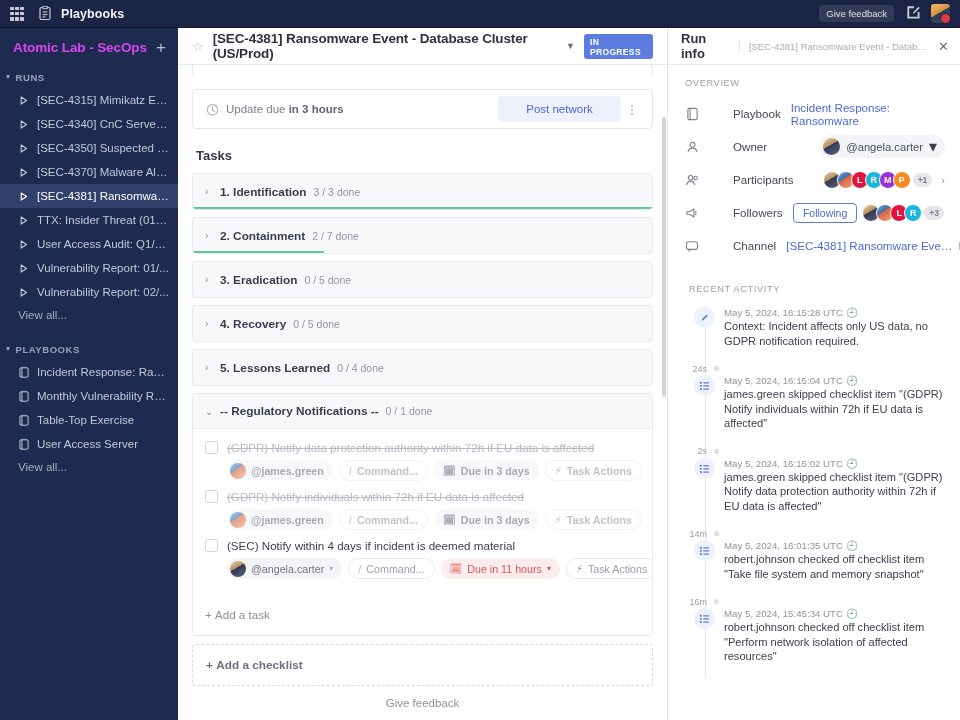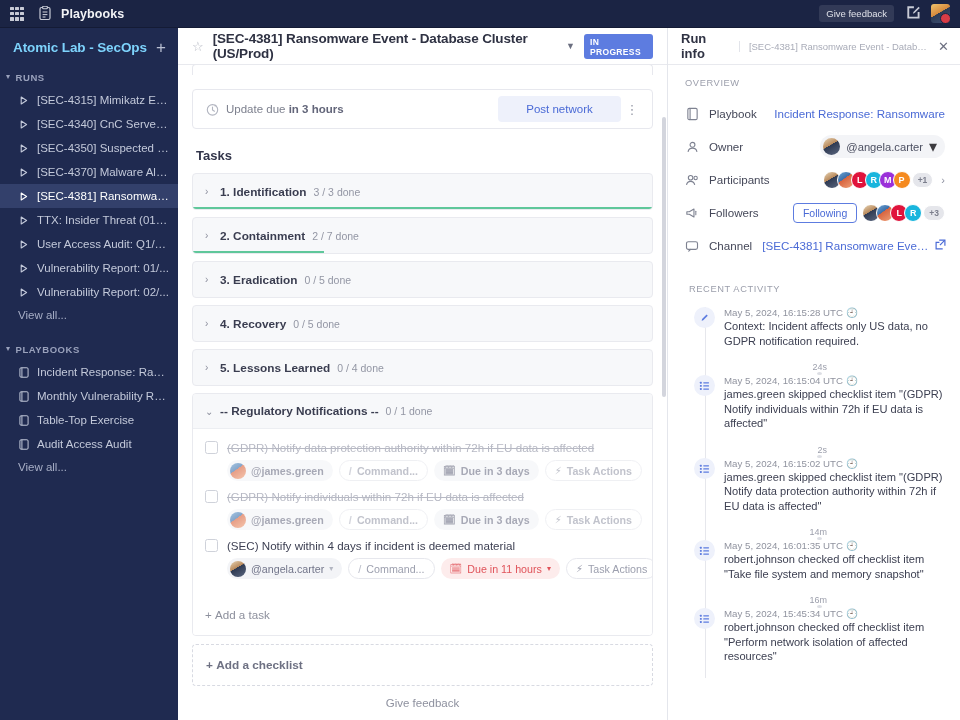--- a/index.html
+++ b/index.html
@@ -44,21 +44,21 @@
   .body-row { display: flex; flex: 1 1 auto; min-height: 0; }
 
   
   .sidebar {
     width: 178px; flex: 0 0 178px; background: #1f2a50; color: #c6cbdb;
     display: flex; flex-direction: column; padding-top: 0; overflow: hidden;
   }
   .team-row {
     display: flex; align-items: center; padding: 11px 12px 12px 13px;
   }
-  .team-name { font-size: 13.5px; font-weight: bold; color: #7dd3fc; letter-spacing: -.1px; }
+  .team-name { font-size: 13.5px; font-weight: bold; color: #d946ef; letter-spacing: -.1px; }
   .team-plus { margin-left: auto; font-size: 17px; color: #b9bfd2; line-height: 1; cursor: pointer; }
   .sb-section {
     display:flex; align-items:center; gap: 5px;
     font-size: 9.5px; letter-spacing: .55px; color: #9aa2bc; font-weight: bold;
     padding: 4px 12px 5px 6px;
   }
   .caret-dn { font-size: 8px; color:#9aa2bc; transform: translateY(-1px); }
   .sb-item {
     display: flex; align-items: center; gap: 8px;
     padding: 4px 8px 4px 18px; font-size: 11.5px; color: #c3c9da;
@@ -175,21 +175,21 @@
   .rhs-title { font-size: 13px; font-weight: bold; color: #2f3243; }
   .rhs-sub {
     font-size: 9.5px; color: #a9acb8; flex: 1 1 auto; overflow: hidden;
     white-space: nowrap; text-overflow: ellipsis; border-left: 1px solid #e2e4ea; padding-left: 9px;
   }
   .rhs-close { color: #6d7081; font-size: 13px; cursor: pointer; }
   .rhs-body { flex: 1 1 auto; overflow: hidden; padding: 13px 13px 0 13px; }
   .sec-label { font-size: 9.3px; letter-spacing: .6px; color: #9b9eab; padding: 0 0 9px 4px; }
   .ov-row { display: flex; align-items: center; min-height: 33px; gap: 10px; padding: 0 2px 0 4px; }
   .ov-ic { width: 14px; flex: 0 0 14px; display: flex; justify-content: center; color: #7e8291; }
-  .ov-lbl { font-size: 11.6px; color: #454859; }
+  .ov-lbl { font-size: 11.6px; color: #454859; margin-left: 24px; }
   .ov-val { margin-left: auto; display: flex; align-items: center; gap: 5px; }
   .link { color: #4a6ad6; font-size: 11.6px; cursor: pointer; }
   .link-trunc { max-width: 168px; overflow: hidden; text-overflow: ellipsis; white-space: nowrap; }
   .owner-pill {
     display: flex; align-items: center; gap: 6px; background: #f3f4f7;
     border-radius: 12px; padding: 2px 8px 2px 3px; cursor: pointer;
   }
   .owner-pill .nm { font-size: 11.2px; color: #4c4f61; }
   .av { width: 17px; height: 17px; border-radius: 50%; flex:0 0 17px; display:flex;
         align-items:center; justify-content:center; color:#fff; font-size:9px; font-weight:bold; }
@@ -211,21 +211,21 @@
   .act-item { display: flex; gap: 9px; position: relative; padding-bottom: 14px; }
   .act-ic {
     width: 21px; height: 21px; flex: 0 0 21px; border-radius: 50%; background: #eef1fb;
     color: #5d7ce0; display: flex; align-items: center; justify-content: center; font-size: 10px;
     position: relative; z-index: 2; margin-left: 9px;
   }
   .act-body { flex: 1 1 auto; min-width: 0; }
   .act-time { font-size: 9.7px; color: #90939f; display: flex; align-items: center; gap: 3px; }
   .act-text { font-size: 11.1px; color: #3d4052; line-height: 14.5px; margin-top: 1px; }
   .act-line { position: absolute; left: 19.5px; top: 0; bottom: 0; width: 1px; background: #e6e7ec; }
-  .gap-row { display: flex; align-items: center; height: 13px; position: relative; flex-direction: column; }
+  .gap-row { display: flex; align-items: center; height: 13px; position: relative; }
   .gap-lbl { font-size: 9px; color: #9b9eab; width: 22px; text-align: right; }
   .gap-dot { width: 5px; height: 5px; border-radius: 50%; background: #dcdee4; margin-left: 7px; z-index:2; position:relative; }
   .pencil { background:#eef1fb; }
 </style>
 </head>
 <body>
 
 <div class="app">
 
   <div class="topbar">
@@ -384,21 +384,21 @@
             </span>
             <span class="lbl">Table-Top Exercise</span>
           </div>
           <div class="sb-item">
             <span class="glyph">
               <svg width="10" height="11" viewBox="0 0 11 12">
                 <rect x="1" y="0.8" width="9" height="10.4" rx="1.3" fill="none" stroke="currentColor" stroke-width="1.1"></rect>
                 <path d="M3.2 0.8v10.4" stroke="currentColor" stroke-width="1.1"></path>
               </svg>
             </span>
-            <span class="lbl">Audit Access Audit</span>
+            <span class="lbl">User Access Server</span>
           </div>
         </div>
       <div class="sb-viewall">View all...</div>
     </div>
 
     <div class="center">
       <div class="center-head">
         <span class="star">☆</span>
         <span class="run-title">[SEC-4381] Ransomware Event - Database Cluster (US/Prod)</span>
         <span class="chev">▼</span>

